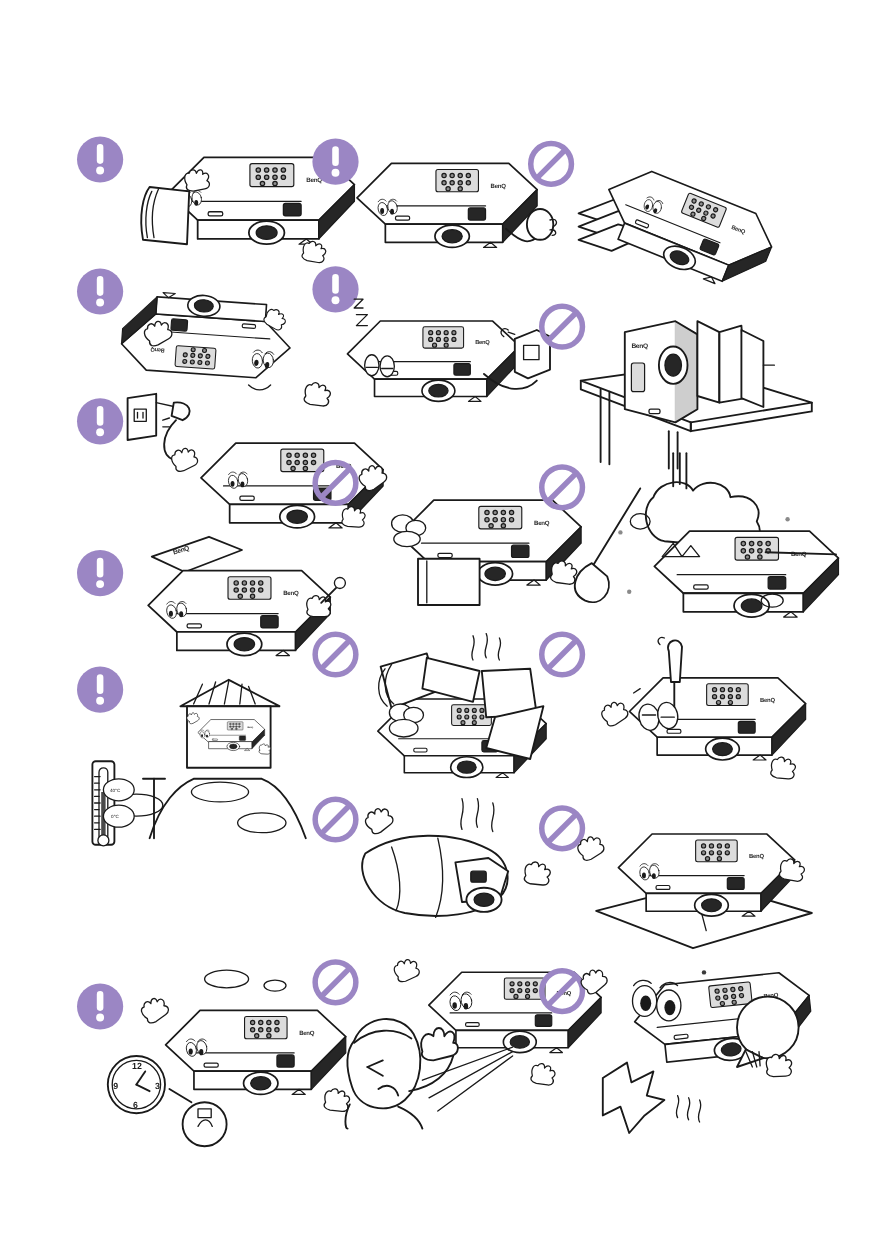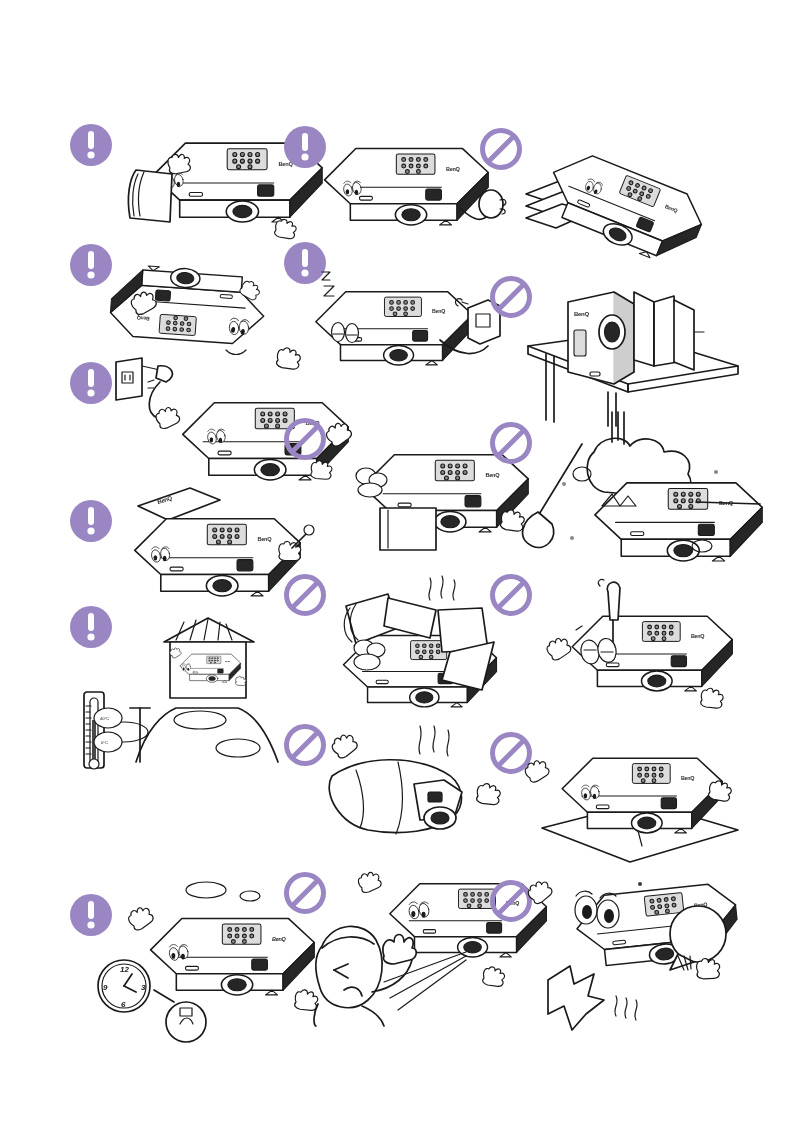--- a/index.html
+++ b/index.html
@@ -533,21 +533,21 @@
         </g>
     <g transform="translate(18,42) scale(0.95) rotate(-22)">
           <use href="#hand"></use>
         </g>
     <g transform="translate(198,56) scale(0.95) rotate(20)">
           <use href="#hand"></use>
         </g>
   </svg>
 </div>
 
-<div class="panel" style="left:68px;top:886px;width:270px;height:150px;font-style:italic;">
+<div class="panel" style="left:68px;top:886px;width:270px;height:150px;">
   <svg class="icon" style="left:0;top:6px" width="46" height="46" viewBox="0 0 46 46">
     <circle cx="23" cy="23" r="21" fill="#9b86c4"></circle>
     <rect x="20" y="9" width="6" height="18" rx="3" fill="#fff"></rect>
     <circle cx="23" cy="33" r="3.6" fill="#fff"></circle>
   </svg>
   <svg class="art" style="left:22px;top:4px" width="244" height="146" viewBox="0 0 244 146">
     <g transform="translate(44,12) scale(0.92)">
           <use href="#projector"></use>
         </g>
     <g transform="translate(84,64)">

